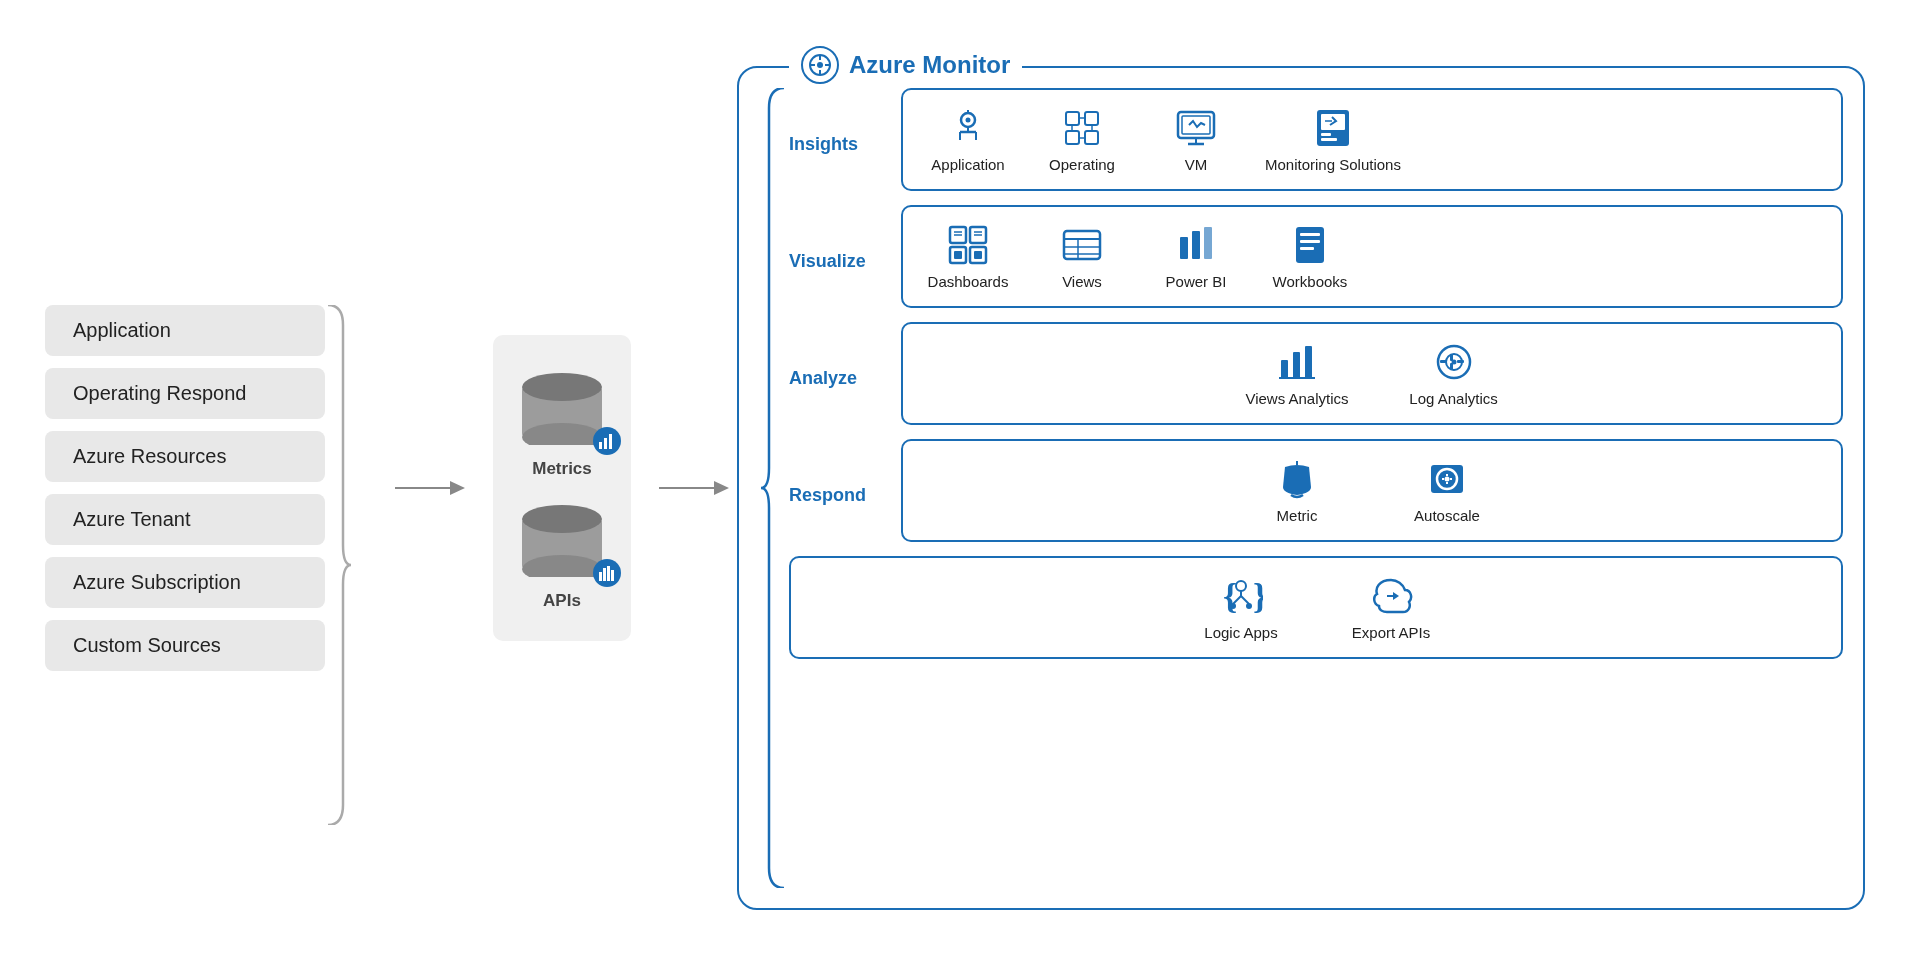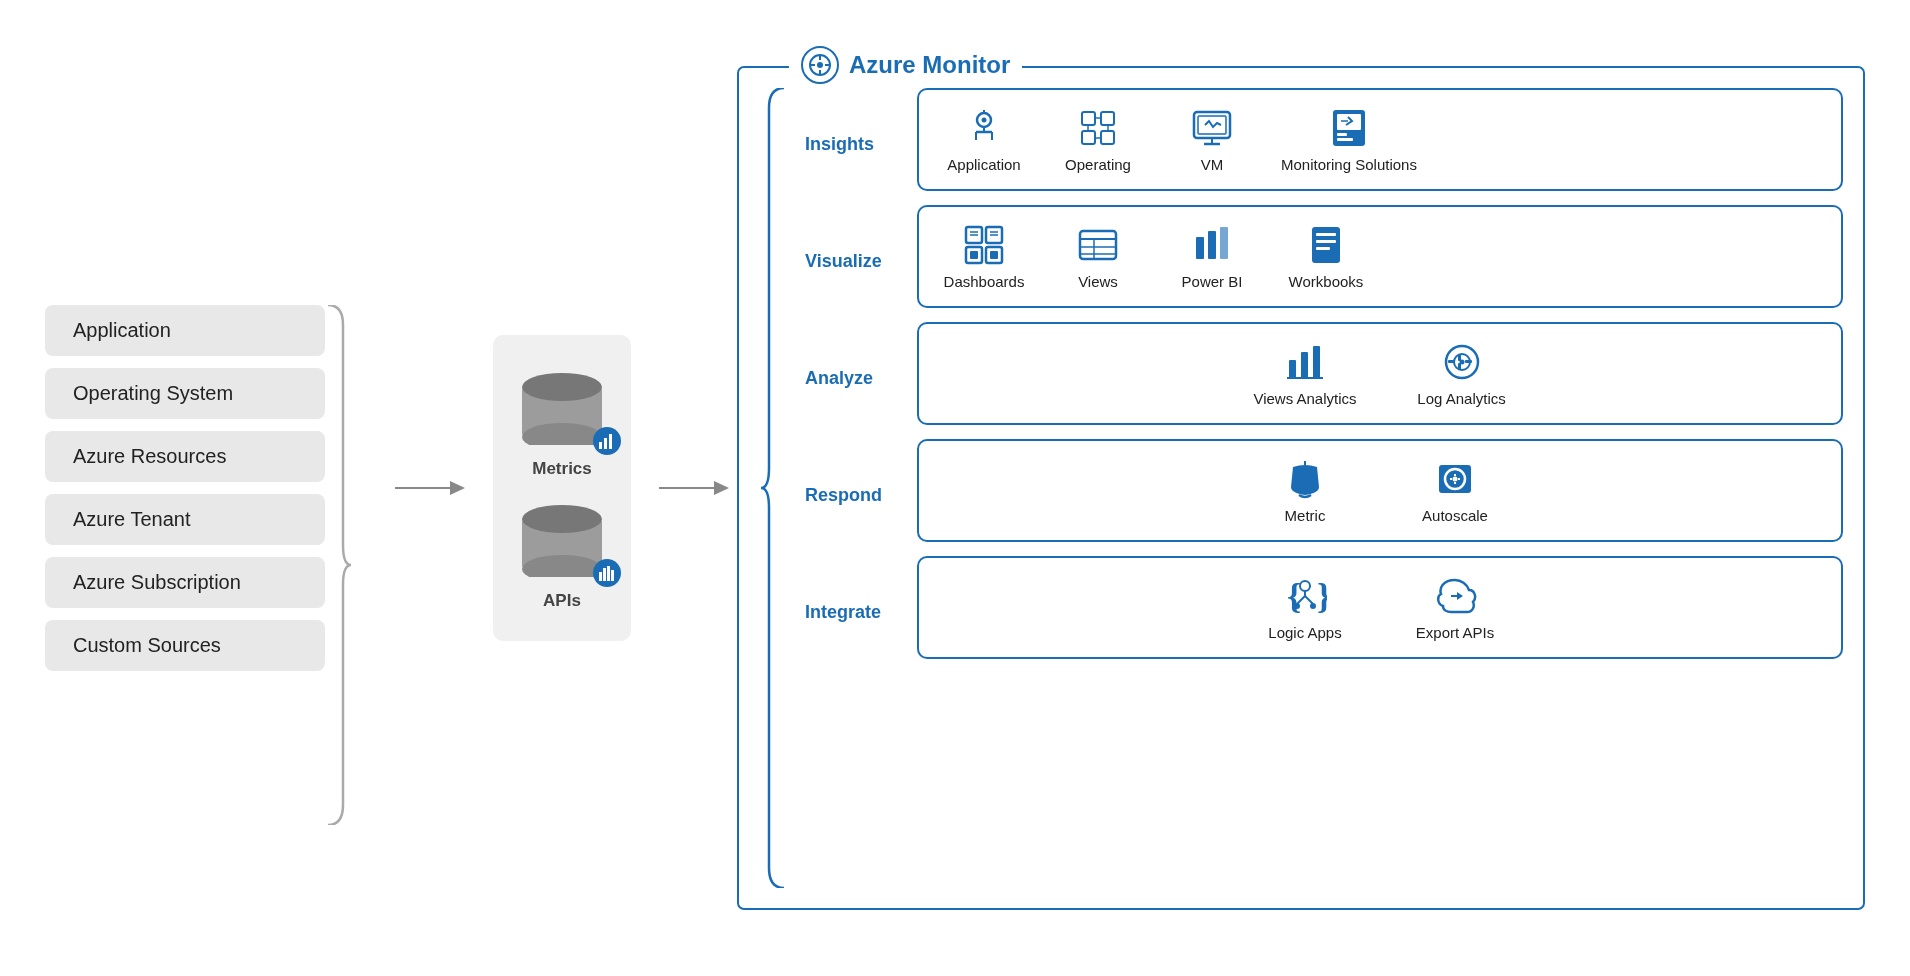--- a/index.html
+++ b/index.html
@@ -64,21 +64,21 @@
     .ds-label {
       font-size: 17px;
       font-weight: 600;
       color: #444;
       margin-top: 6px;
     }
 
     
     .azure-monitor-outer {
       border: 2.5px solid #1a6db5;
-      border-radius: 7px;
+      border-radius: 20px;
       padding: 20px 20px 20px 20px;
       position: relative;
       flex: 1;
     }
 
     .azure-monitor-title {
       position: absolute;
       top: -22px;
       left: 50px;
       background: #fff;
@@ -99,21 +99,20 @@
       display: flex;
       align-items: center;
       justify-content: center;
       background: #fff;
       font-size: 20px;
     }
 
     
     .sections-container {
       display: flex;
-      gap: 16px;
       height: 100%;
     }
 
     .left-brace-area {
       display: flex;
       align-items: center;
       justify-content: center;
     }
 
     .sections-grid {
@@ -217,21 +216,21 @@
 
   </style>
 </head>
 <body>
 
 <div class="diagram-wrapper">
   <div class="main-layout">
 
     <div class="sources-panel">
       <div class="source-item">Application</div>
-      <div class="source-item">Operating System</div>
+      <div class="source-item">Operating Respond</div>
       <div class="source-item">Azure Resources</div>
       <div class="source-item">Azure Tenant</div>
       <div class="source-item">Azure Subscription</div>
       <div class="source-item">Custom Sources</div>
 
       <svg class="brace-svg" style="position:absolute;right:-28px;top:0;" viewBox="0 0 30 520" fill="none" xmlns="http://www.w3.org/2000/svg">
         <path d="M5 0 Q20 0 20 20 L20 240 Q20 260 28 260 Q20 260 20 280 L20 500 Q20 520 5 520" stroke="#aaa" stroke-width="2.5" fill="none"></path>
       </svg>
     </div>
 
@@ -474,21 +473,20 @@
                   <path d="M17 22 L19 22 M25 22 L27 22" stroke="white" stroke-width="2"></path>
                   <path d="M22 17 L22 19 M22 25 L22 27" stroke="white" stroke-width="2"></path>
                   <circle cx="22" cy="22" r="2.5" fill="white"></circle>
                 </svg>
                 <span class="icon-label">Autoscale</span>
               </div>
             </div>
           </div>
 
           <div class="section-row">
-            <div class="section-label">Integrate</div>
             <div class="section-box" style="justify-content:center;gap:60px;">
 
               <div class="icon-item">
                 <svg class="icon-svg" viewBox="0 0 44 44" xmlns="http://www.w3.org/2000/svg">
                   <text x="4" y="34" font-size="36" fill="#1a6db5" font-family="serif" font-weight="bold">{</text>
                   <circle cx="22" cy="12" r="5" fill="none" stroke="#1a6db5" stroke-width="2"></circle>
                   <line x1="22" y1="17" x2="22" y2="22" stroke="#1a6db5" stroke-width="2"></line>
                   <line x1="22" y1="22" x2="14" y2="30" stroke="#1a6db5" stroke-width="2"></line>
                   <line x1="22" y1="22" x2="30" y2="30" stroke="#1a6db5" stroke-width="2"></line>
                   <circle cx="14" cy="32" r="3" fill="#1a6db5"></circle>

